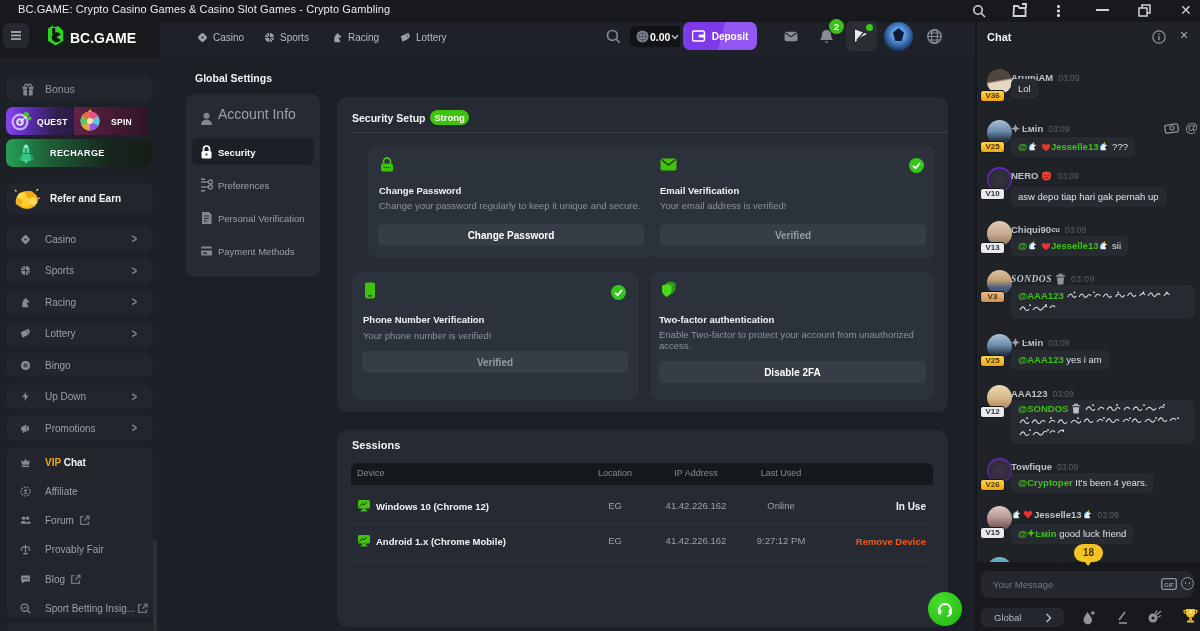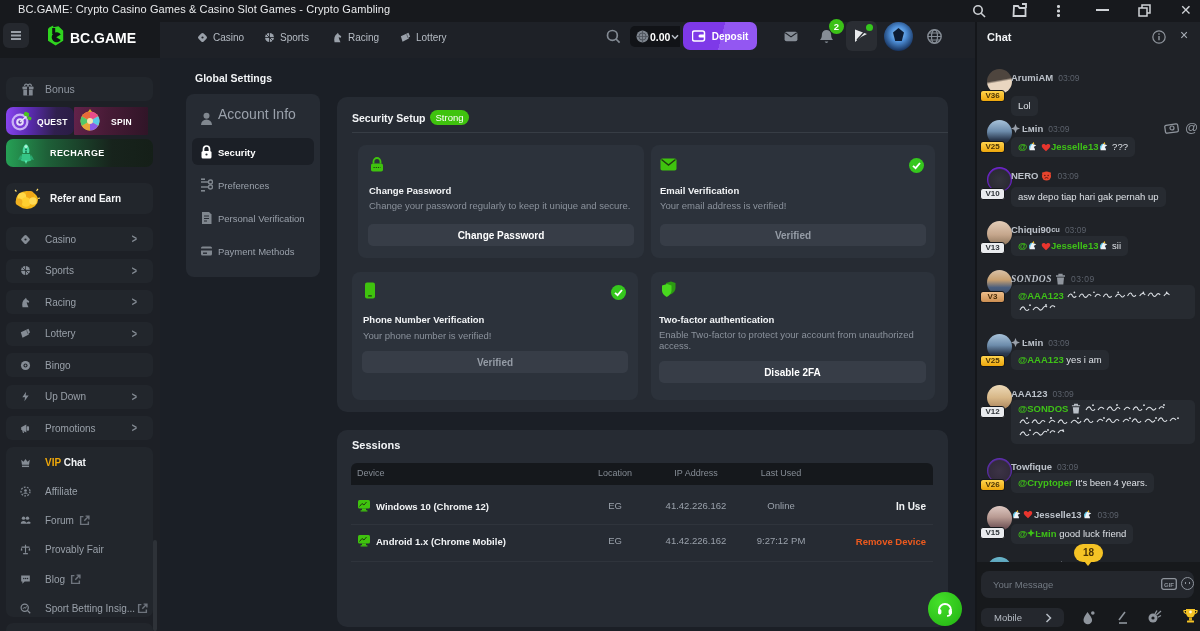--- a/index.html
+++ b/index.html
@@ -352,23 +352,23 @@
       <div class="ab" style="left:32px;top:119px;color:#9aa1ab;font-size:9.5px">Personal Verification</div>
 <div class="ab" style="left:14px;top:150px"><svg width="13" height="14" viewBox="0 0 13 14">
           <rect x="1" y="2.5" width="11" height="9" rx="1.5" fill="#80878f"></rect>
           <rect x="1" y="4.5" width="11" height="2" fill="#262b33"></rect>
           <rect x="3" y="8.5" width="4" height="1.4" fill="#262b33"></rect>
         </svg></div>
       <div class="ab" style="left:32px;top:152px;color:#9aa1ab;font-size:9.5px">Payment Methods</div>
 </div>
 <div class="panel" style="left:177px;top:39px;width:611px;height:315px">
 <div class="ab ttl" style="left:15px;top:15px;font-size:10.5px">Security Setup</div>
-<div class="ab" style="left:93px;top:13px;width:39px;height:15px;background:#3fc30e;border-radius:8px;color:#fff;font-size:9.5px;font-weight:normal;text-align:center;line-height:15px">Strong</div>
+<div class="ab" style="left:93px;top:13px;width:39px;height:15px;background:#3fc30e;border-radius:8px;color:#fff;font-size:9.5px;font-weight:bold;text-align:center;line-height:15px">Strong</div>
 <div class="ab" style="left:15px;top:35px;width:596px;height:1px;background:#373d45"></div>
-<div class="card" style="left:21px;top:48px;width:286px;height:113px">
+<div class="card" style="left:31px;top:48px;width:286px;height:113px">
 <svg class="ab" style="left:11px;top:12px" width="16" height="16" viewBox="0 0 16 16">
           <rect x="2" y="6.5" width="12" height="8" rx="1.8" fill="#3fc30e"></rect>
           <path d="M4.5 6.5 V4.5 a3.5 3.5 0 0 1 7 0 V6.5" fill="none" stroke="#3fc30e" stroke-width="1.8"></path>
           <path d="M4.5 10.5 h7" stroke="#1f3a10" stroke-width="1.2" stroke-dasharray="1.2 1"></path>
         </svg>
 <div class="ab ttl" style="left:11px;top:40px;font-size:9.5px">Change Password</div>
 <div class="ab desc" style="left:11px;top:55px">Change your password regularly to keep it unique and secure.</div>
 <div class="btn" style="left:10px;top:79px;width:266px;height:22px">Change Password</div>
 </div>
 <div class="card" style="left:314px;top:48px;width:284px;height:113px">
@@ -452,21 +452,21 @@
 <svg class="ab" style="left:175px;top:8px" width="14" height="14" viewBox="0 0 15 15">
       <circle cx="7.5" cy="7.5" r="6.6" fill="none" stroke="#8f959d" stroke-width="1.3"></circle>
       <path d="M7.5 6.5 v4.5" stroke="#8f959d" stroke-width="1.5"></path>
       <circle cx="7.5" cy="4.3" r=".9" fill="#8f959d"></circle>
     </svg>
 <div class="ab" style="left:203px;top:5px;font-size:14px;color:#aab0b8">×</div>
 <div class="msg" style="top:47px">
 <div class="av" style="background:linear-gradient(170deg,#4e453e 44%,#e9d6c0 52%)"></div>
 <div class="vb gold" style="top:21px">V36</div>
 <div class="nm">ArumiAM<span class="tm">03:09</span></div>
-<div class="bb" style="top:27px">Lol</div>
+<div class="bb" style="top:10px">Lol</div>
 </div>
 <div class="msg" style="top:98px">
 <div class="av" style="background:linear-gradient(180deg,#a8c3da 0%,#6d8cab 45%,#2c3a50 78%,#222b3c 100%)"></div>
 <div class="vb gold" style="top:21px">V25</div>
 <div class="nm"><svg width="9" height="9" viewBox="0 0 9 9" style="margin-right:2px">
           <path d="M4.5 0 L5.8 3.2 L9 4.5 L5.8 5.8 L4.5 9 L3.2 5.8 L0 4.5 L3.2 3.2 Z" fill="#9aa1ab"></path>
         </svg>Ŀмin<span class="tm">03:09</span></div>
 <svg class="ab" style="left:182px;top:2px" width="16" height="12" viewBox="0 0 16 12">
         <rect x="1" y="2.5" width="13" height="8" rx="1.5" transform="rotate(-8 8 6)" fill="none" stroke="#8f959d" stroke-width="1.3"></rect>
         <circle cx="8" cy="6" r="2" fill="none" stroke="#8f959d" stroke-width="1.2"></circle>
@@ -605,21 +605,21 @@
         <text x="8" y="8.6" text-anchor="middle" font-size="6" font-weight="bold" fill="#8f959d" font-family="Liberation Sans">GIF</text>
       </svg>
 <div class="ab" style="left:200px;top:6px;width:13px;height:13px;border-radius:50%;border:1.4px solid #8f959d">
 <div class="ab" style="left:2.5px;top:3.5px;width:1.6px;height:2.6px;background:#8f959d"></div>
         <div class="ab" style="left:6.5px;top:3.5px;width:1.6px;height:2.6px;background:#8f959d"></div>
 </div>
 </div>
 <div class="ab" style="left:97px;top:522px;width:29px;height:18px;background:#f5c325;border-radius:9px;color:#4a3305;font-size:10px;font-weight:bold;text-align:center;line-height:18px">18</div>
 <div class="ab" style="left:107px;top:539px;width:0;height:0;border-left:4px solid transparent;border-right:4px solid transparent;border-top:5px solid #f5c325"></div>
 <div class="ab" style="left:4px;top:586px;width:83px;height:19px;background:#24272d;border-radius:6px">
-<span class="ab" style="left:13px;top:4px;font-size:9.5px;color:#b6bcc4">Mobile</span>
+<span class="ab" style="left:13px;top:4px;font-size:9.5px;color:#b6bcc4">Global</span>
 <svg class="ab" style="left:64px;top:5px" width="7" height="10" viewBox="0 0 7 10">
         <path d="M1.5 1 L5.5 5 L1.5 9" fill="none" stroke="#b6bcc4" stroke-width="1.5"></path>
       </svg>
 </div>
 <svg class="ab" style="left:105px;top:588px" width="13" height="15" viewBox="0 0 13 15">
       <path d="M5.5 2 C3 5.5 1.5 8 1.5 10 a4.3 4.3 0 0 0 8.6 0 C10.1 8 8 5.5 5.5 2 Z" fill="#8f959d"></path>
       <circle cx="10.8" cy="3" r="1.8" fill="#8f959d"></circle>
     </svg>
 <svg class="ab" style="left:139px;top:589px" width="13" height="13" viewBox="0 0 13 13">
       <path d="M9 1 L3 9" stroke="#8f959d" stroke-width="1.6"></path>

